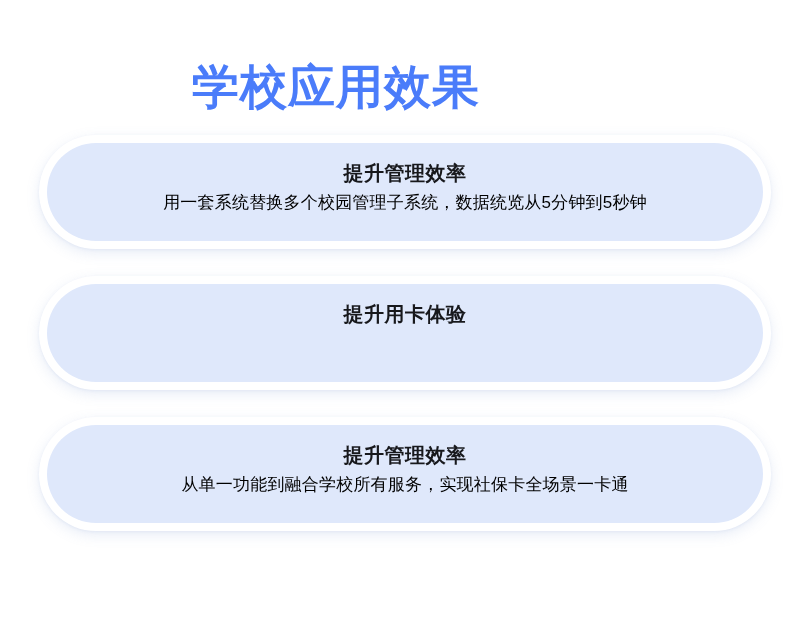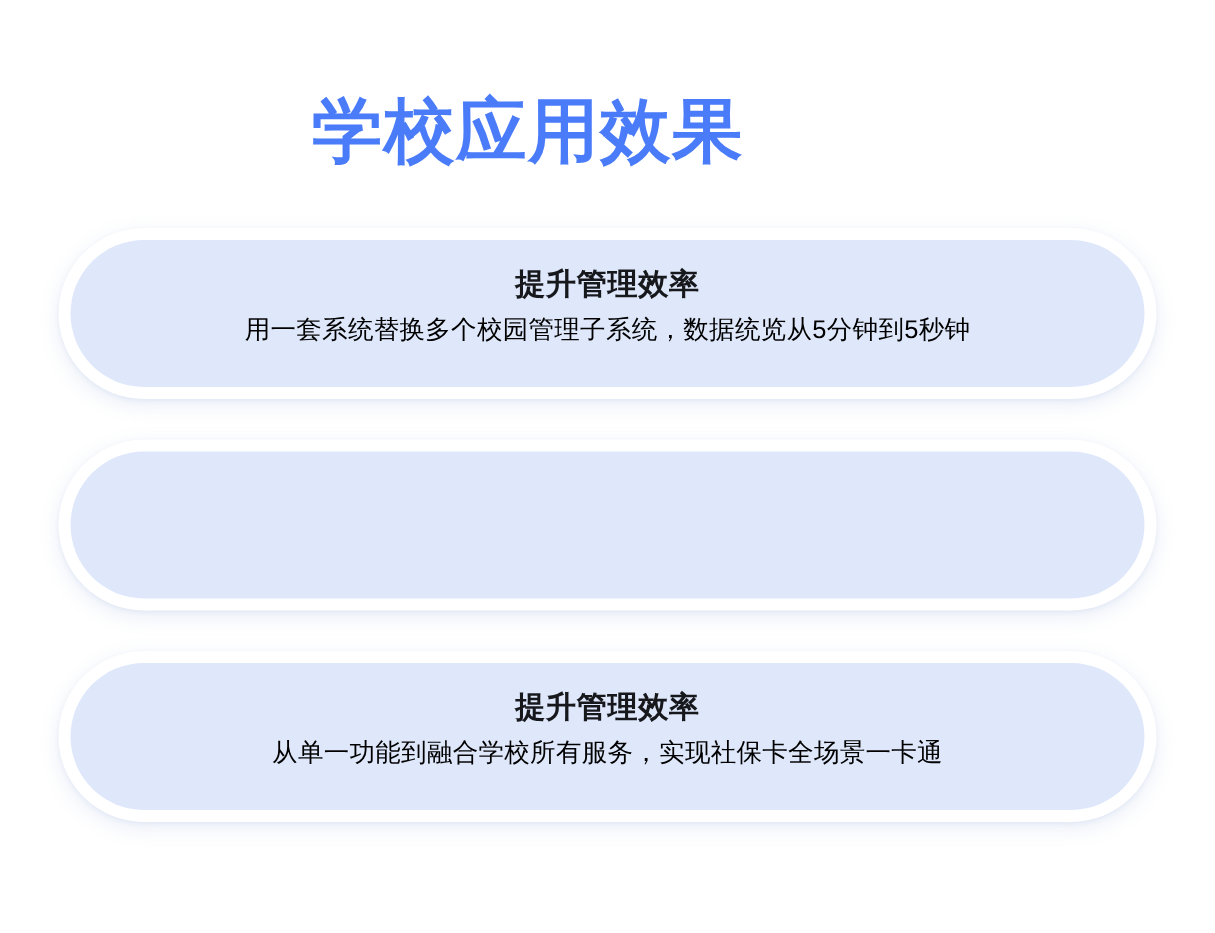--- a/index.html
+++ b/index.html
@@ -28,27 +28,26 @@
     top: 58px;
     left: 0;
     width: 672px;
     text-align: center;
     font-size: 47px;
     line-height: 58px;
     font-weight: bold;
     color: #4a7cfa;
     letter-spacing: 1px;
     white-space: nowrap;
-    padding-left: 16px;
   }
 
   
   .cards {
     position: absolute;
-    top: 152px;
+    top: 135px;
     left: 0;
     width: 810px;
   }
 
   .card-outer {
     position: relative;
     width: 732px;
     margin: 0 auto 27px auto;
     padding: 8px;
     box-sizing: border-box;
@@ -97,20 +96,21 @@
 
     <div class="card-outer">
       <div class="card-inner">
         <div class="card-title">提升管理效率</div>
         <div class="card-body">用一套系统替换多个校园管理子系统，数据统览从5分钟到5秒钟</div>
       </div>
     </div>
 
     <div class="card-outer">
       <div class="card-inner">
+        <div class="card-title">提升用卡体验</div>
       </div>
     </div>
 
     <div class="card-outer">
       <div class="card-inner">
         <div class="card-title">提升管理效率</div>
         <div class="card-body">从单一功能到融合学校所有服务，实现社保卡全场景一卡通</div>
       </div>
     </div>
 

